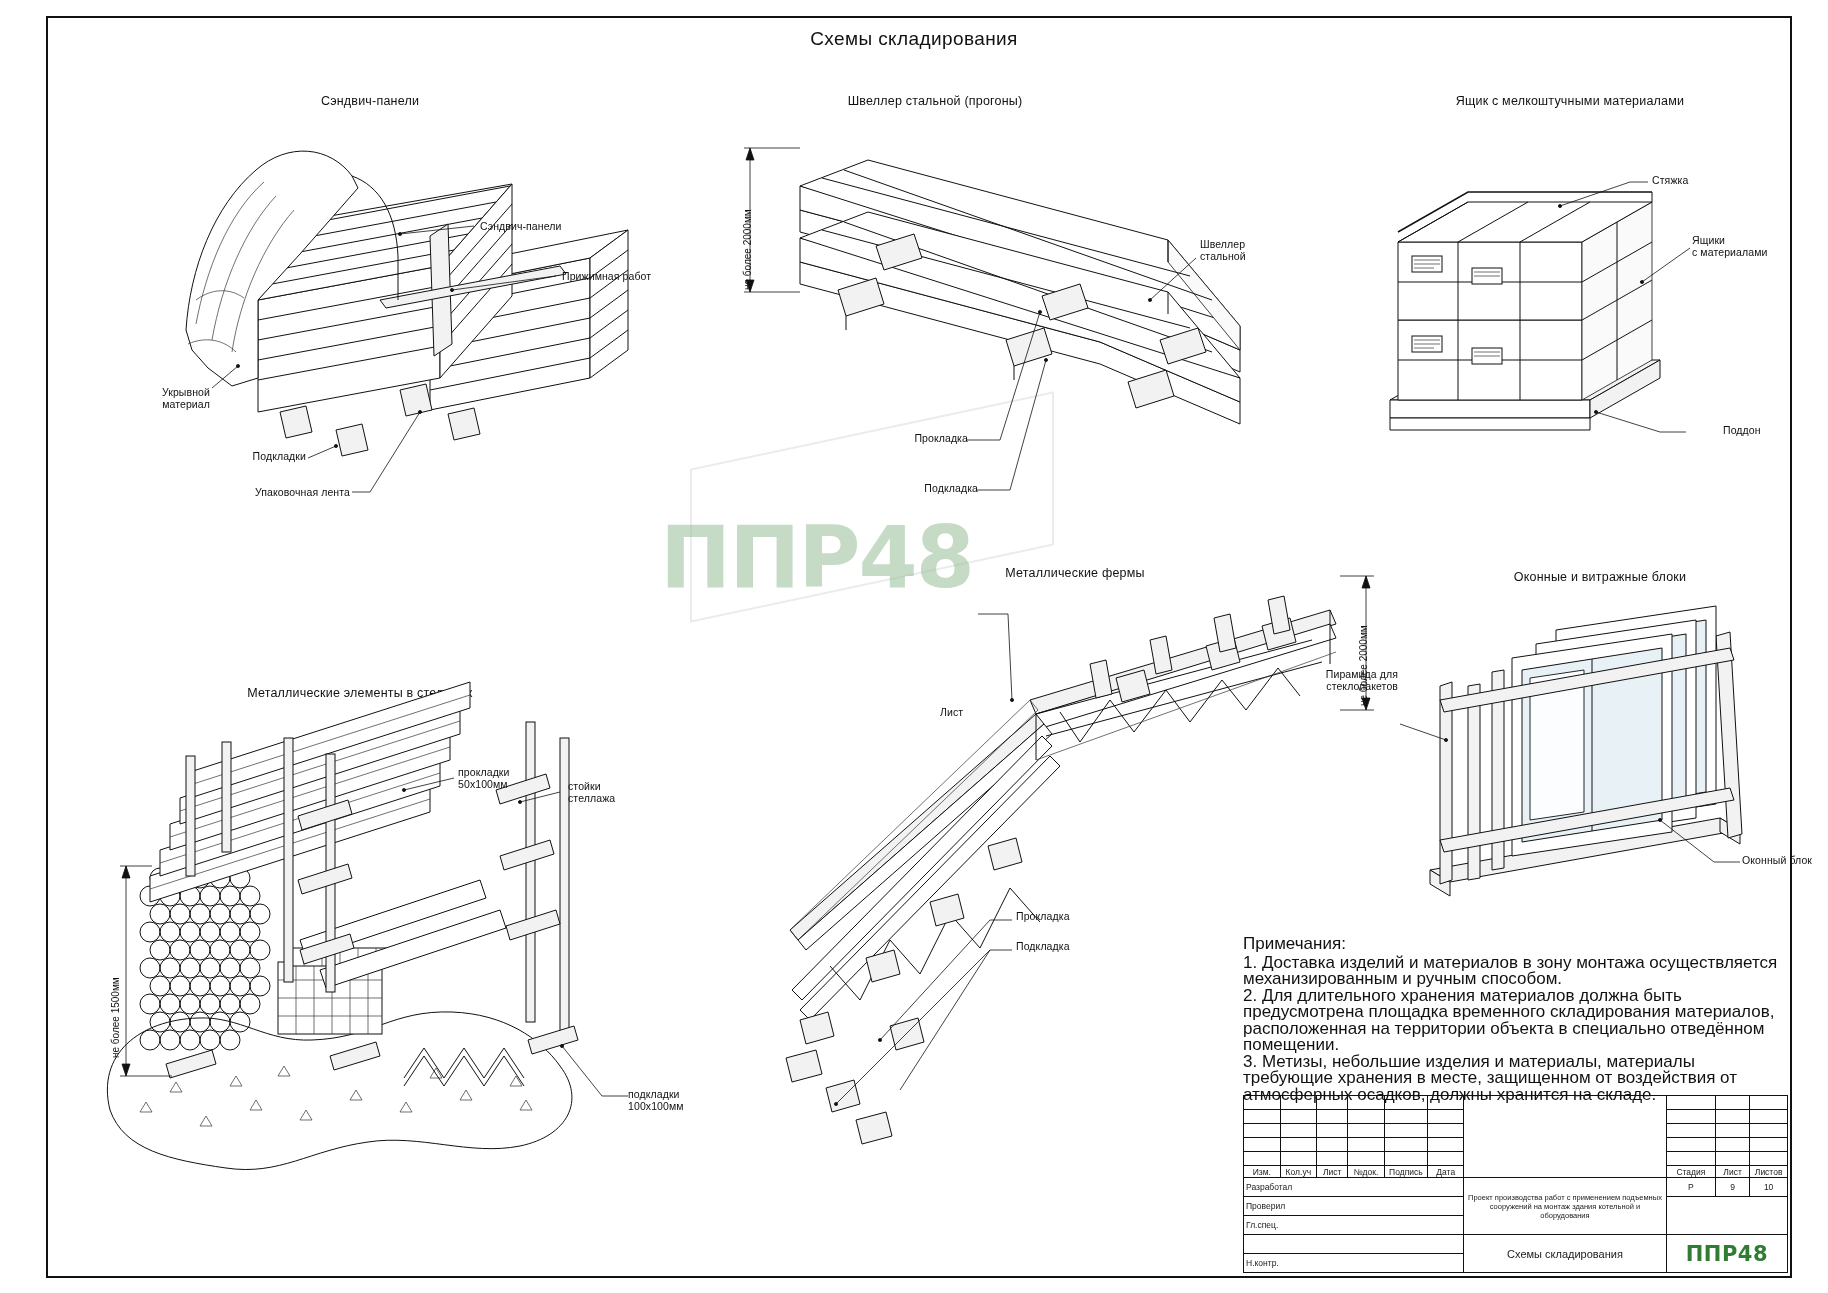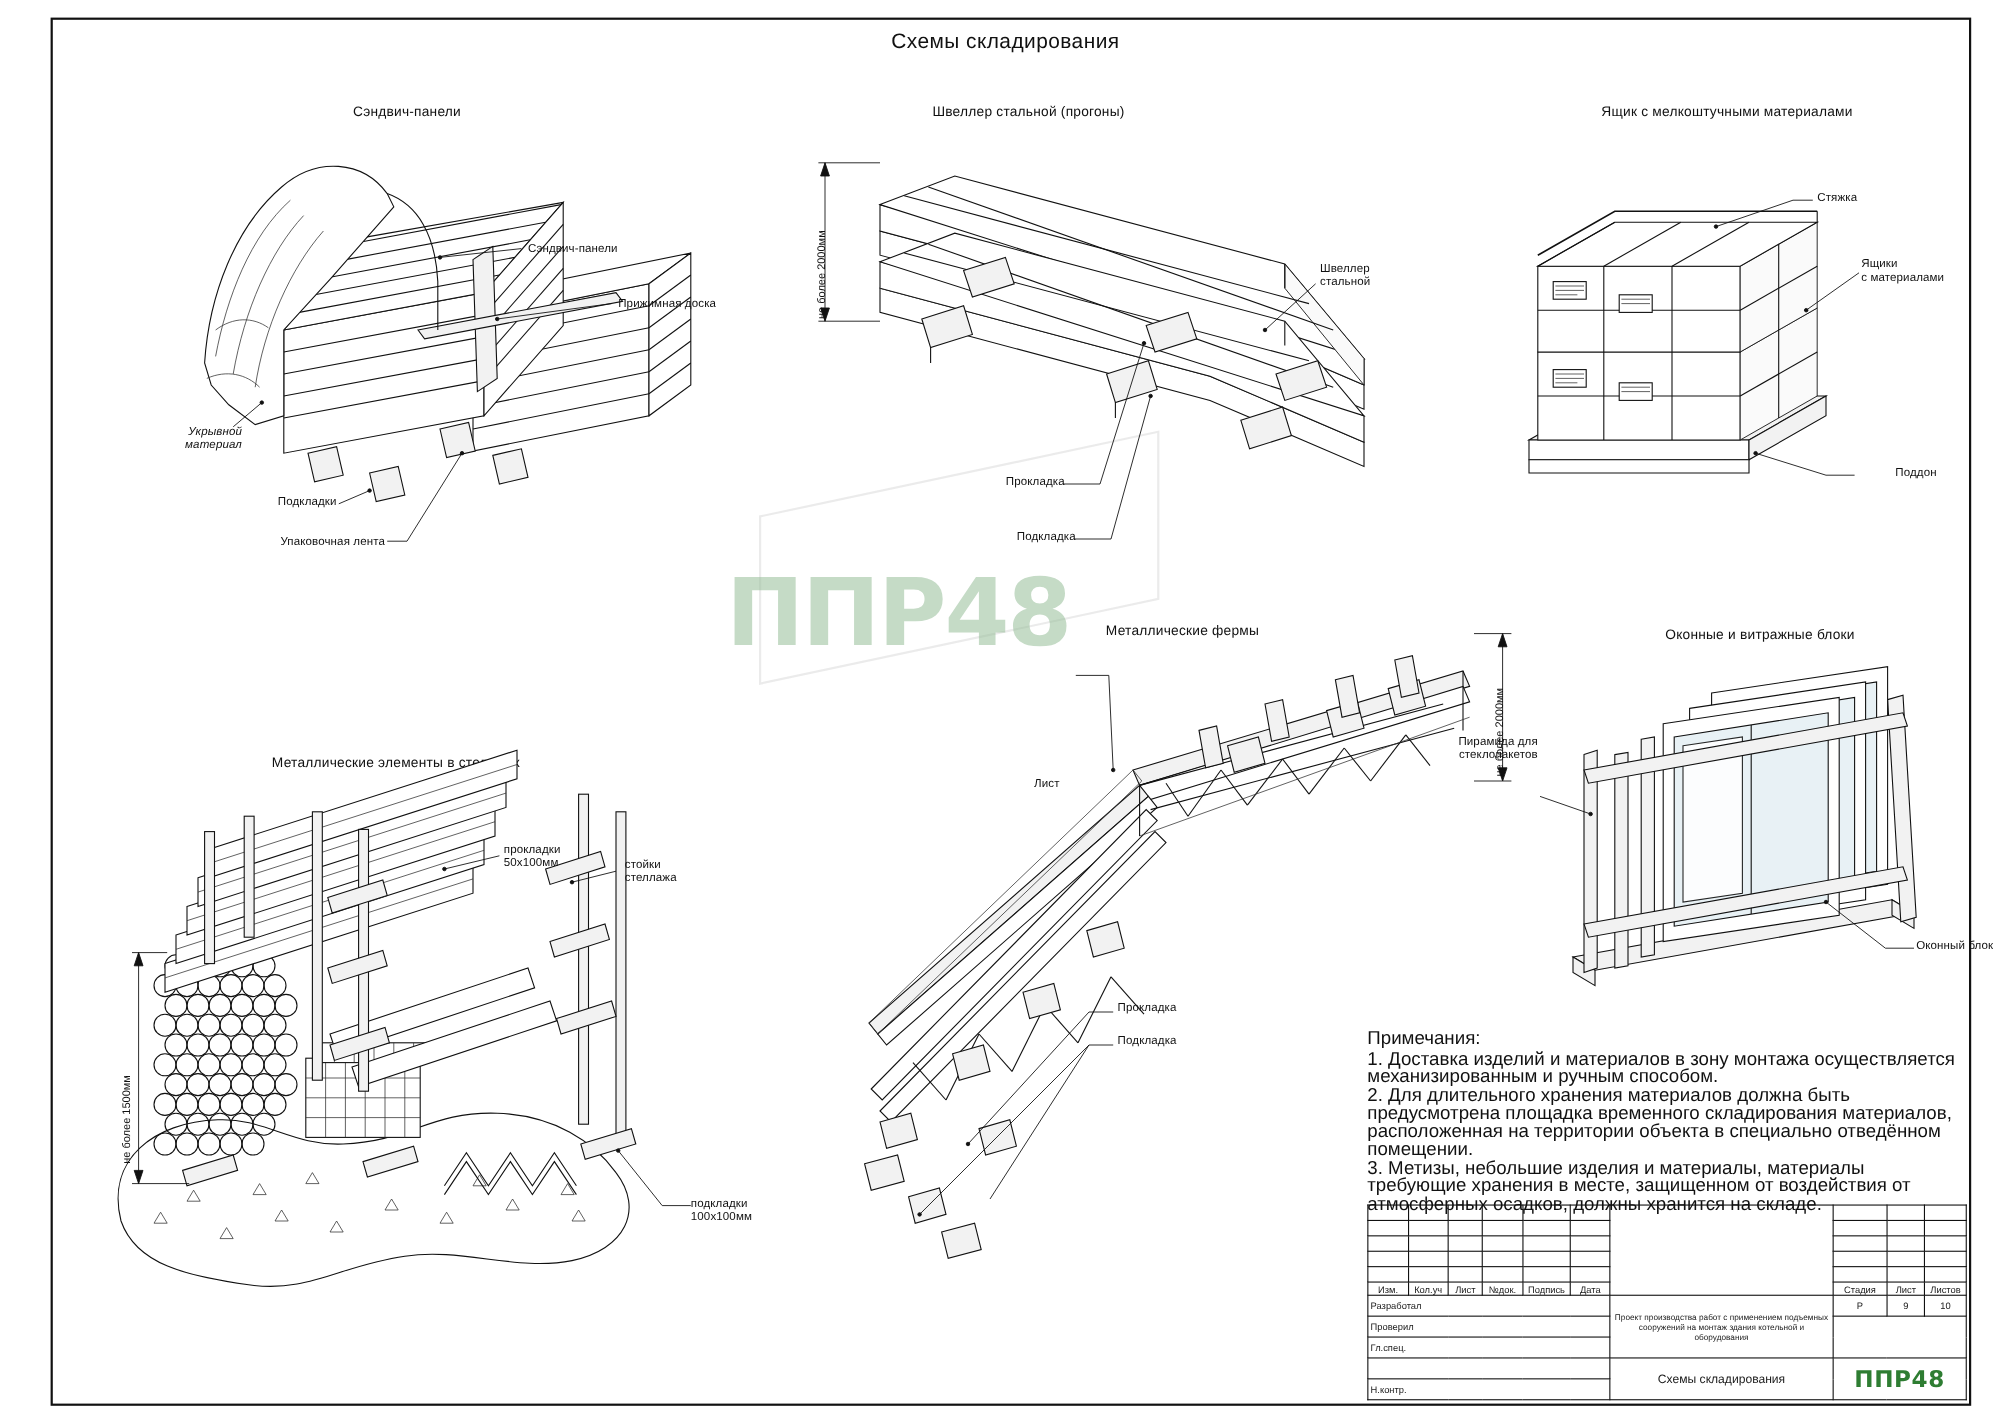--- a/index.html
+++ b/index.html
@@ -114,22 +114,22 @@
       <circle cx="238" cy="366" r="1.6" fill="#111"></circle>
       <line x1="336" y1="446" x2="308" y2="458"></line>
       <circle cx="336" cy="446" r="1.6" fill="#111"></circle>
       <line x1="420" y1="412" x2="370" y2="492"></line>
       <circle cx="420" cy="412" r="1.6" fill="#111"></circle>
       <line x1="370" y1="492" x2="352" y2="492"></line>
     </g>
   </svg>
 
   <div class="lbl" style="left:480px;top:220px;">Сэндвич-панели</div>
-  <div class="lbl" style="left:562px;top:270px;">Прижимная доска</div>
-  <div class="lbl r" style="left:102px;top:386px;width:118px;white-space:pre-line;font-style:italic;">Укрывной
+  <div class="lbl" style="left:562px;top:270px;">Прижимная работ</div>
+  <div class="lbl r" style="left:92px;top:386px;width:118px;white-space:pre-line;">Укрывной
 материал</div>
   <div class="lbl r" style="left:188px;top:450px;width:118px;">Подкладки</div>
   <div class="lbl r" style="left:170px;top:486px;width:180px;">Упаковочная лента</div>
 
   <div class="blk-title" style="left:790px;top:94px;width:290px;">Швеллер стальной (прогоны)</div>
 
   <svg width="1828" height="1293">
     <g class="ln">
 
       <polygon points="800,210 1100,290 1240,350 1240,372 1100,312 800,232" class="fillw"></polygon>

